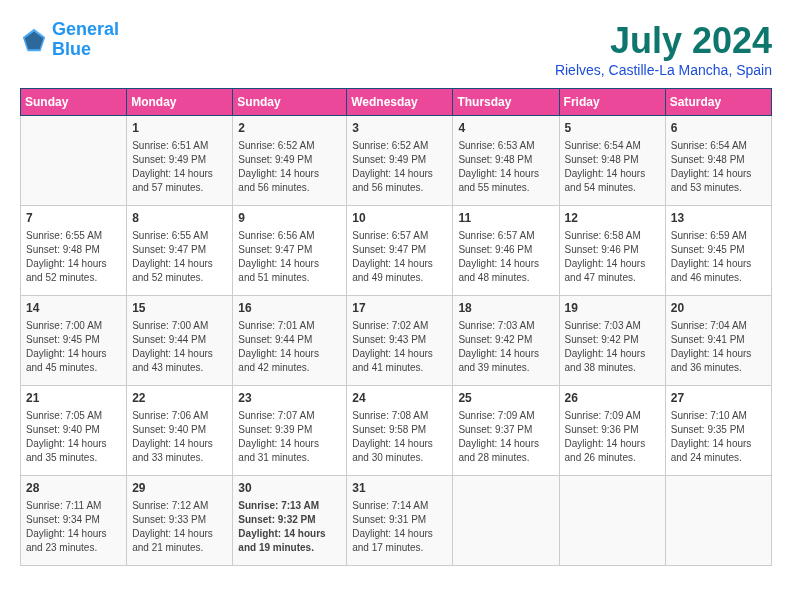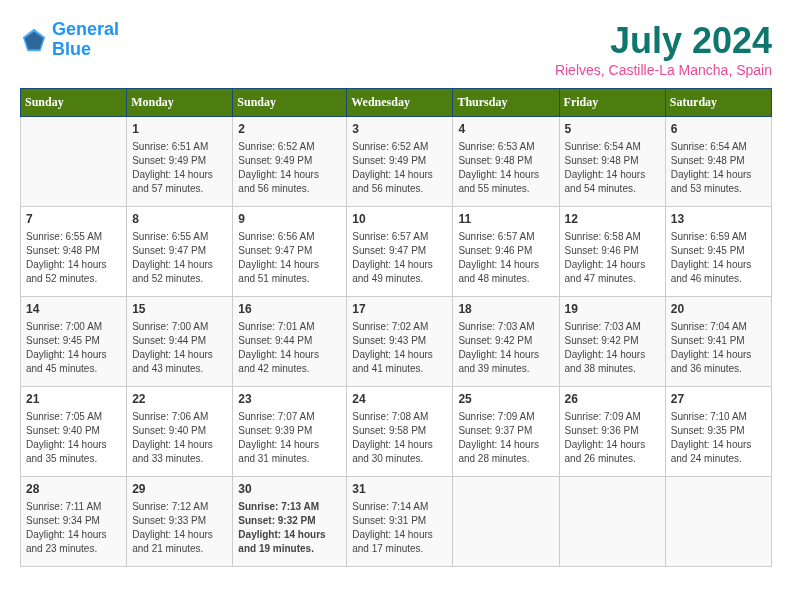--- a/index.html
+++ b/index.html
@@ -37,31 +37,30 @@
     .title-block {
       text-align: right;
     }
     .month-title {
       font-size: 36px;
       font-weight: bold;
       color: #0f766e;
     }
     .location {
       font-size: 14px;
-      color: #ec4899;
+      color: #1d4ed8;
     }
     table {
       width: 100%;
       border-collapse: collapse;
       font-size: 10.5px;
     }
     thead tr {
-      background: #4d7c0f;
+      background: #ec4899;
       color: #fff;
-      font-family: Liberation Serif, serif;
     }
     thead th {
       padding: 6px 4px;
       text-align: left;
       font-size: 12px;
       font-weight: bold;
       border: 1px solid #1a4a7a;
     }
     tbody tr {
       border: 1px solid #ccc;

